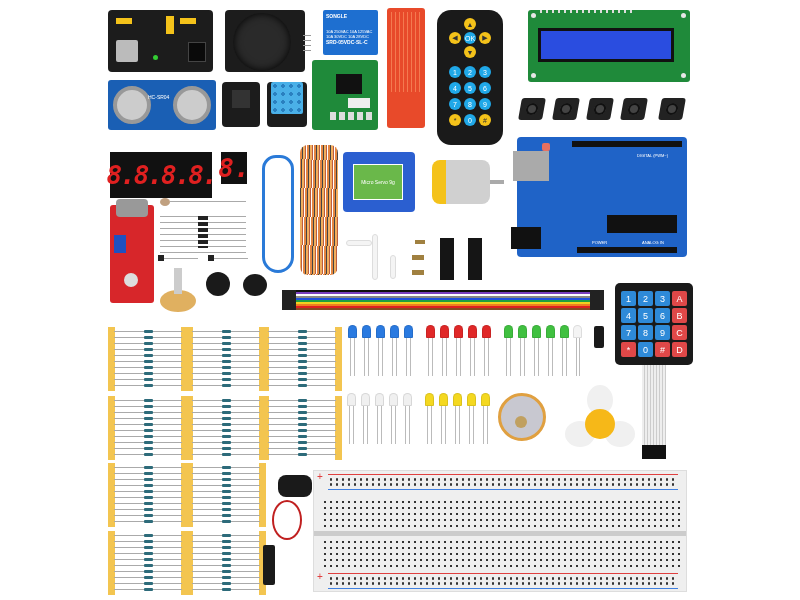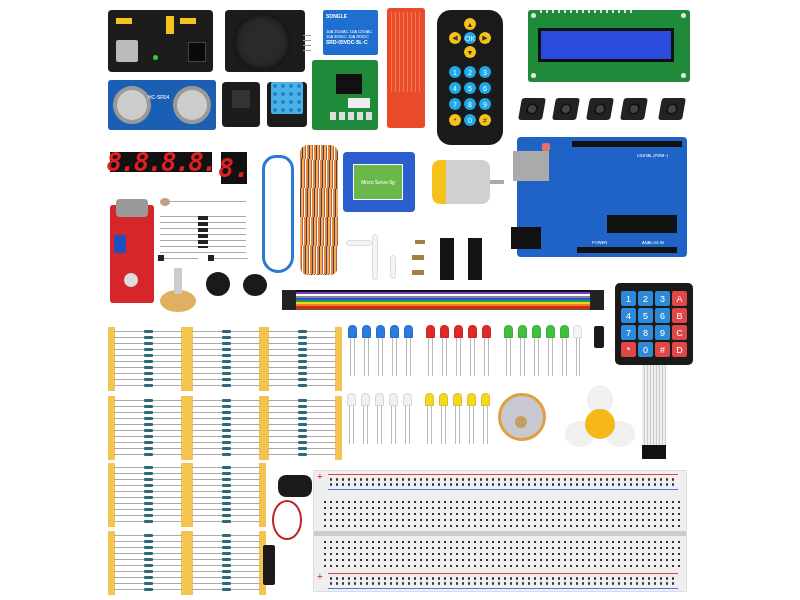--- a/index.html
+++ b/index.html
@@ -109,21 +109,21 @@
   <div class="abs" style="left:36px;top:38px;width:22px;height:10px;background:#eee"></div>
   <div class="abs" style="left:18px;top:52px;width:42px;height:8px;background:repeating-linear-gradient(90deg,#ddd 0 6px,transparent 6px 9px)"></div>
 </div>
 
 <div class="tact" style="left:520px;top:98px"></div>
 <div class="tact" style="left:554px;top:98px"></div>
 <div class="tact" style="left:588px;top:98px"></div>
 <div class="tact" style="left:622px;top:98px"></div>
 <div class="tact" style="left:660px;top:98px"></div>
 
-<div class="abs seg" style="left:110px;top:152px;width:102px;height:20px;font-size:26px;letter-spacing:-2px">8.8.8.8.</div>
+<div class="abs seg" style="left:110px;top:152px;width:102px;height:46px;font-size:26px;letter-spacing:-2px">8.8.8.8.</div>
 <div class="abs seg" style="left:221px;top:152px;width:26px;height:32px;font-size:26px">8.</div>
 
 <div class="abs" style="left:262px;top:155px;width:32px;height:118px;border:3px solid #2a7ad8;border-radius:14px 14px 16px 16px"></div>
 
 <div class="abs" style="left:300px;top:145px;width:38px;height:130px;background:repeating-linear-gradient(92deg,#e07020 0 2px,#222 2px 3px,#f0a040 3px 5px,#b04020 5px 6px,#fff 6px 7px);border-radius:8px;opacity:.85"></div>
 
 <div class="abs" style="left:343px;top:152px;width:72px;height:60px;background:#2b5fd0;border-radius:4px">
   <div class="abs" style="left:10px;top:12px;width:50px;height:36px;background:#6ab84a;border:1px solid #fff;font-size:5px;color:#fff;display:flex;align-items:center;justify-content:center">Micro Servo 9g</div>
 </div>
 

